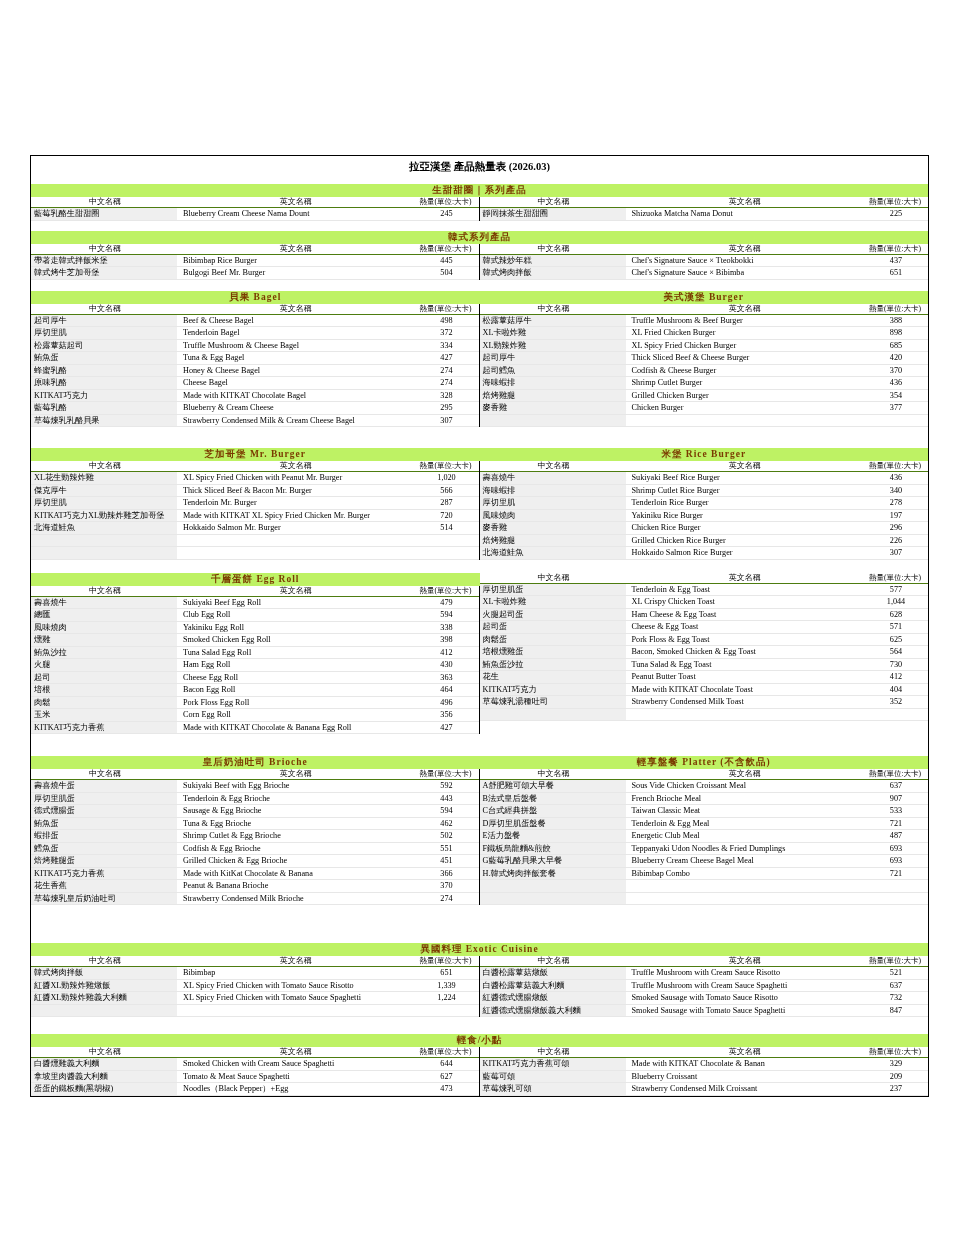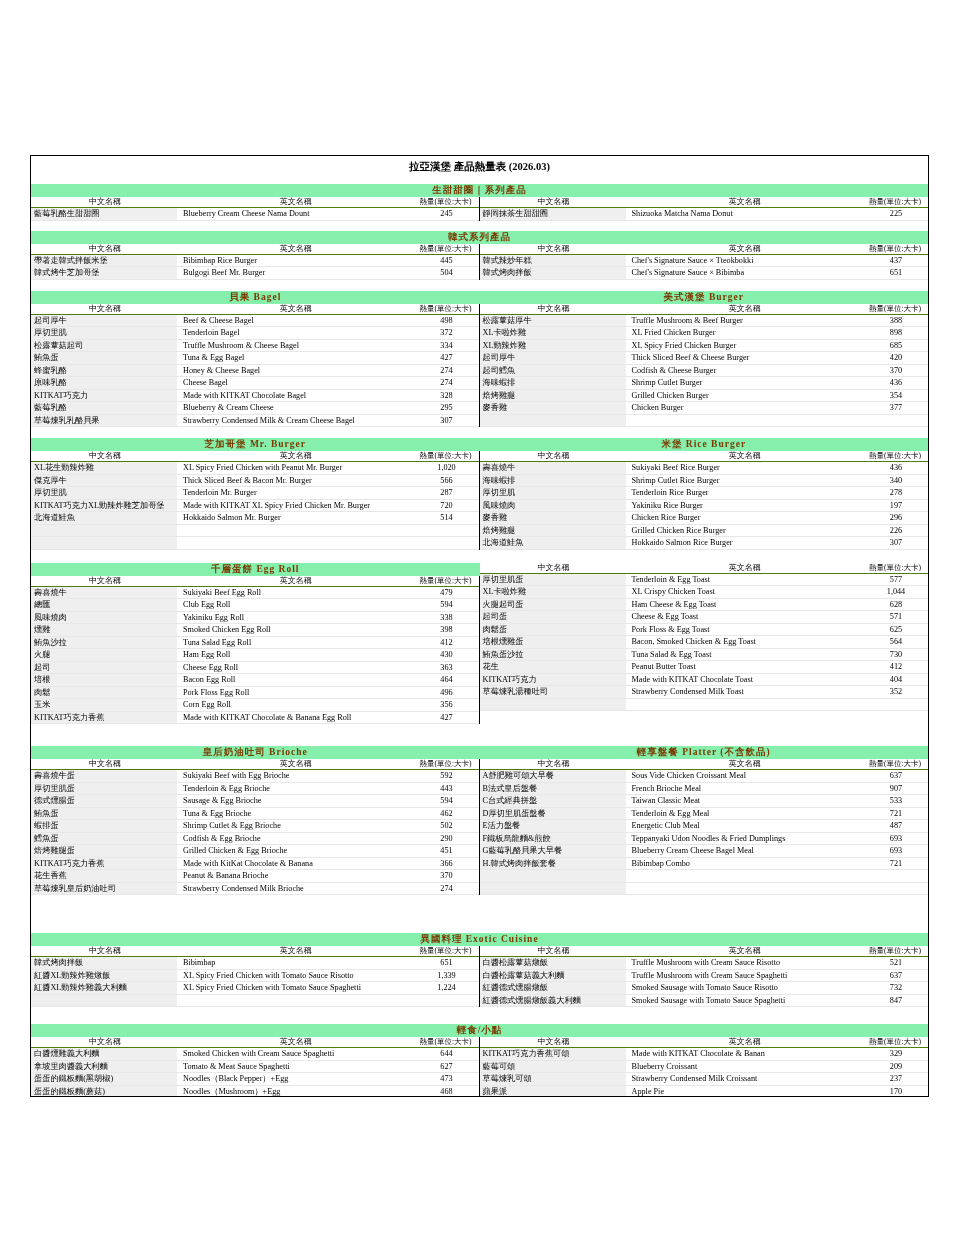--- a/index.html
+++ b/index.html
@@ -3,21 +3,21 @@
 <meta charset="utf-8">
 <style>
   html,body{margin:0;padding:0;background:#FFFFFF;}
   body{width:960px;height:1252px;position:relative;overflow:hidden;
        font-family:"Liberation Serif","DejaVu Serif",serif;color:#000;}
   .sheet{position:absolute;left:30px;top:155px;width:899px;height:942px;
          border:1.5px solid #000;background:#fff;box-sizing:border-box;overflow:hidden;}
   .doc-title{text-align:center;font-weight:bold;font-size:10.5px;line-height:14px;
              margin-top:4px;margin-bottom:10px;}
   .section{width:100%;}
-  .bar{background:#86efac;color:#7A3B00;font-weight:bold;font-size:9.5px;
+  .bar{background:#bef264;color:#7A3B00;font-weight:bold;font-size:9.5px;
        height:13px;line-height:13px;text-align:center;letter-spacing:1px;white-space:nowrap;overflow:hidden;}
   .tables{display:flex;width:100%;}
   .half{width:50%;box-sizing:border-box;}
   .hb{box-sizing:border-box;}
   .half.left .hb{border-right:1px solid #000;}
   .thead{display:flex;height:10px;border-bottom:1px solid #4d7c0f;gap:43px;}
   .th{line-height:10px;text-align:center;font-size:8px;white-space:nowrap;overflow:hidden;}
   .th.zh{width:148px;}
   .th.en{flex:1;}
   .th.cal{width:66px;font-size:7.5px;}
@@ -102,21 +102,21 @@
               </div>
               <div class="row">
                 <div class="cell zh">韓式烤肉拌飯</div>
                 <div class="cell en">Chef's Signature Sauce × Bibimba</div>
                 <div class="cell cal">651</div>
               </div>
             </div>
           </div>
         </div>
       </div>
-      <div class="section" style="margin-bottom: 11px;">
+      <div class="section" style="margin-bottom: 21px;">
         <div class="tables">
           <div class="half left">
             <div class="bar"><span>貝果 Bagel</span></div>
             <div class="hb">
               <div class="thead">
                 <div class="th zh">中文名稱</div>
                 <div class="th en">英文名稱</div>
                 <div class="th cal">熱量(單位:大卡)</div>
               </div>
               <div class="row">
@@ -481,21 +481,21 @@
                 <div class="cell cal">462</div>
               </div>
               <div class="row">
                 <div class="cell zh">蝦排蛋</div>
                 <div class="cell en">Shrimp Cutlet &amp; Egg Brioche</div>
                 <div class="cell cal">502</div>
               </div>
               <div class="row">
                 <div class="cell zh">鱈魚蛋</div>
                 <div class="cell en">Codfish &amp; Egg Brioche</div>
-                <div class="cell cal">290</div>
+                <div class="cell cal">551</div>
               </div>
               <div class="row">
                 <div class="cell zh">焙烤雞腿蛋</div>
                 <div class="cell en">Grilled Chicken &amp; Egg Brioche</div>
                 <div class="cell cal">451</div>
               </div>
               <div class="row">
                 <div class="cell zh">KITKAT巧克力香蕉</div>
                 <div class="cell en">Made with KitKat Chocolate &amp; Banana</div>
                 <div class="cell cal">366</div>

